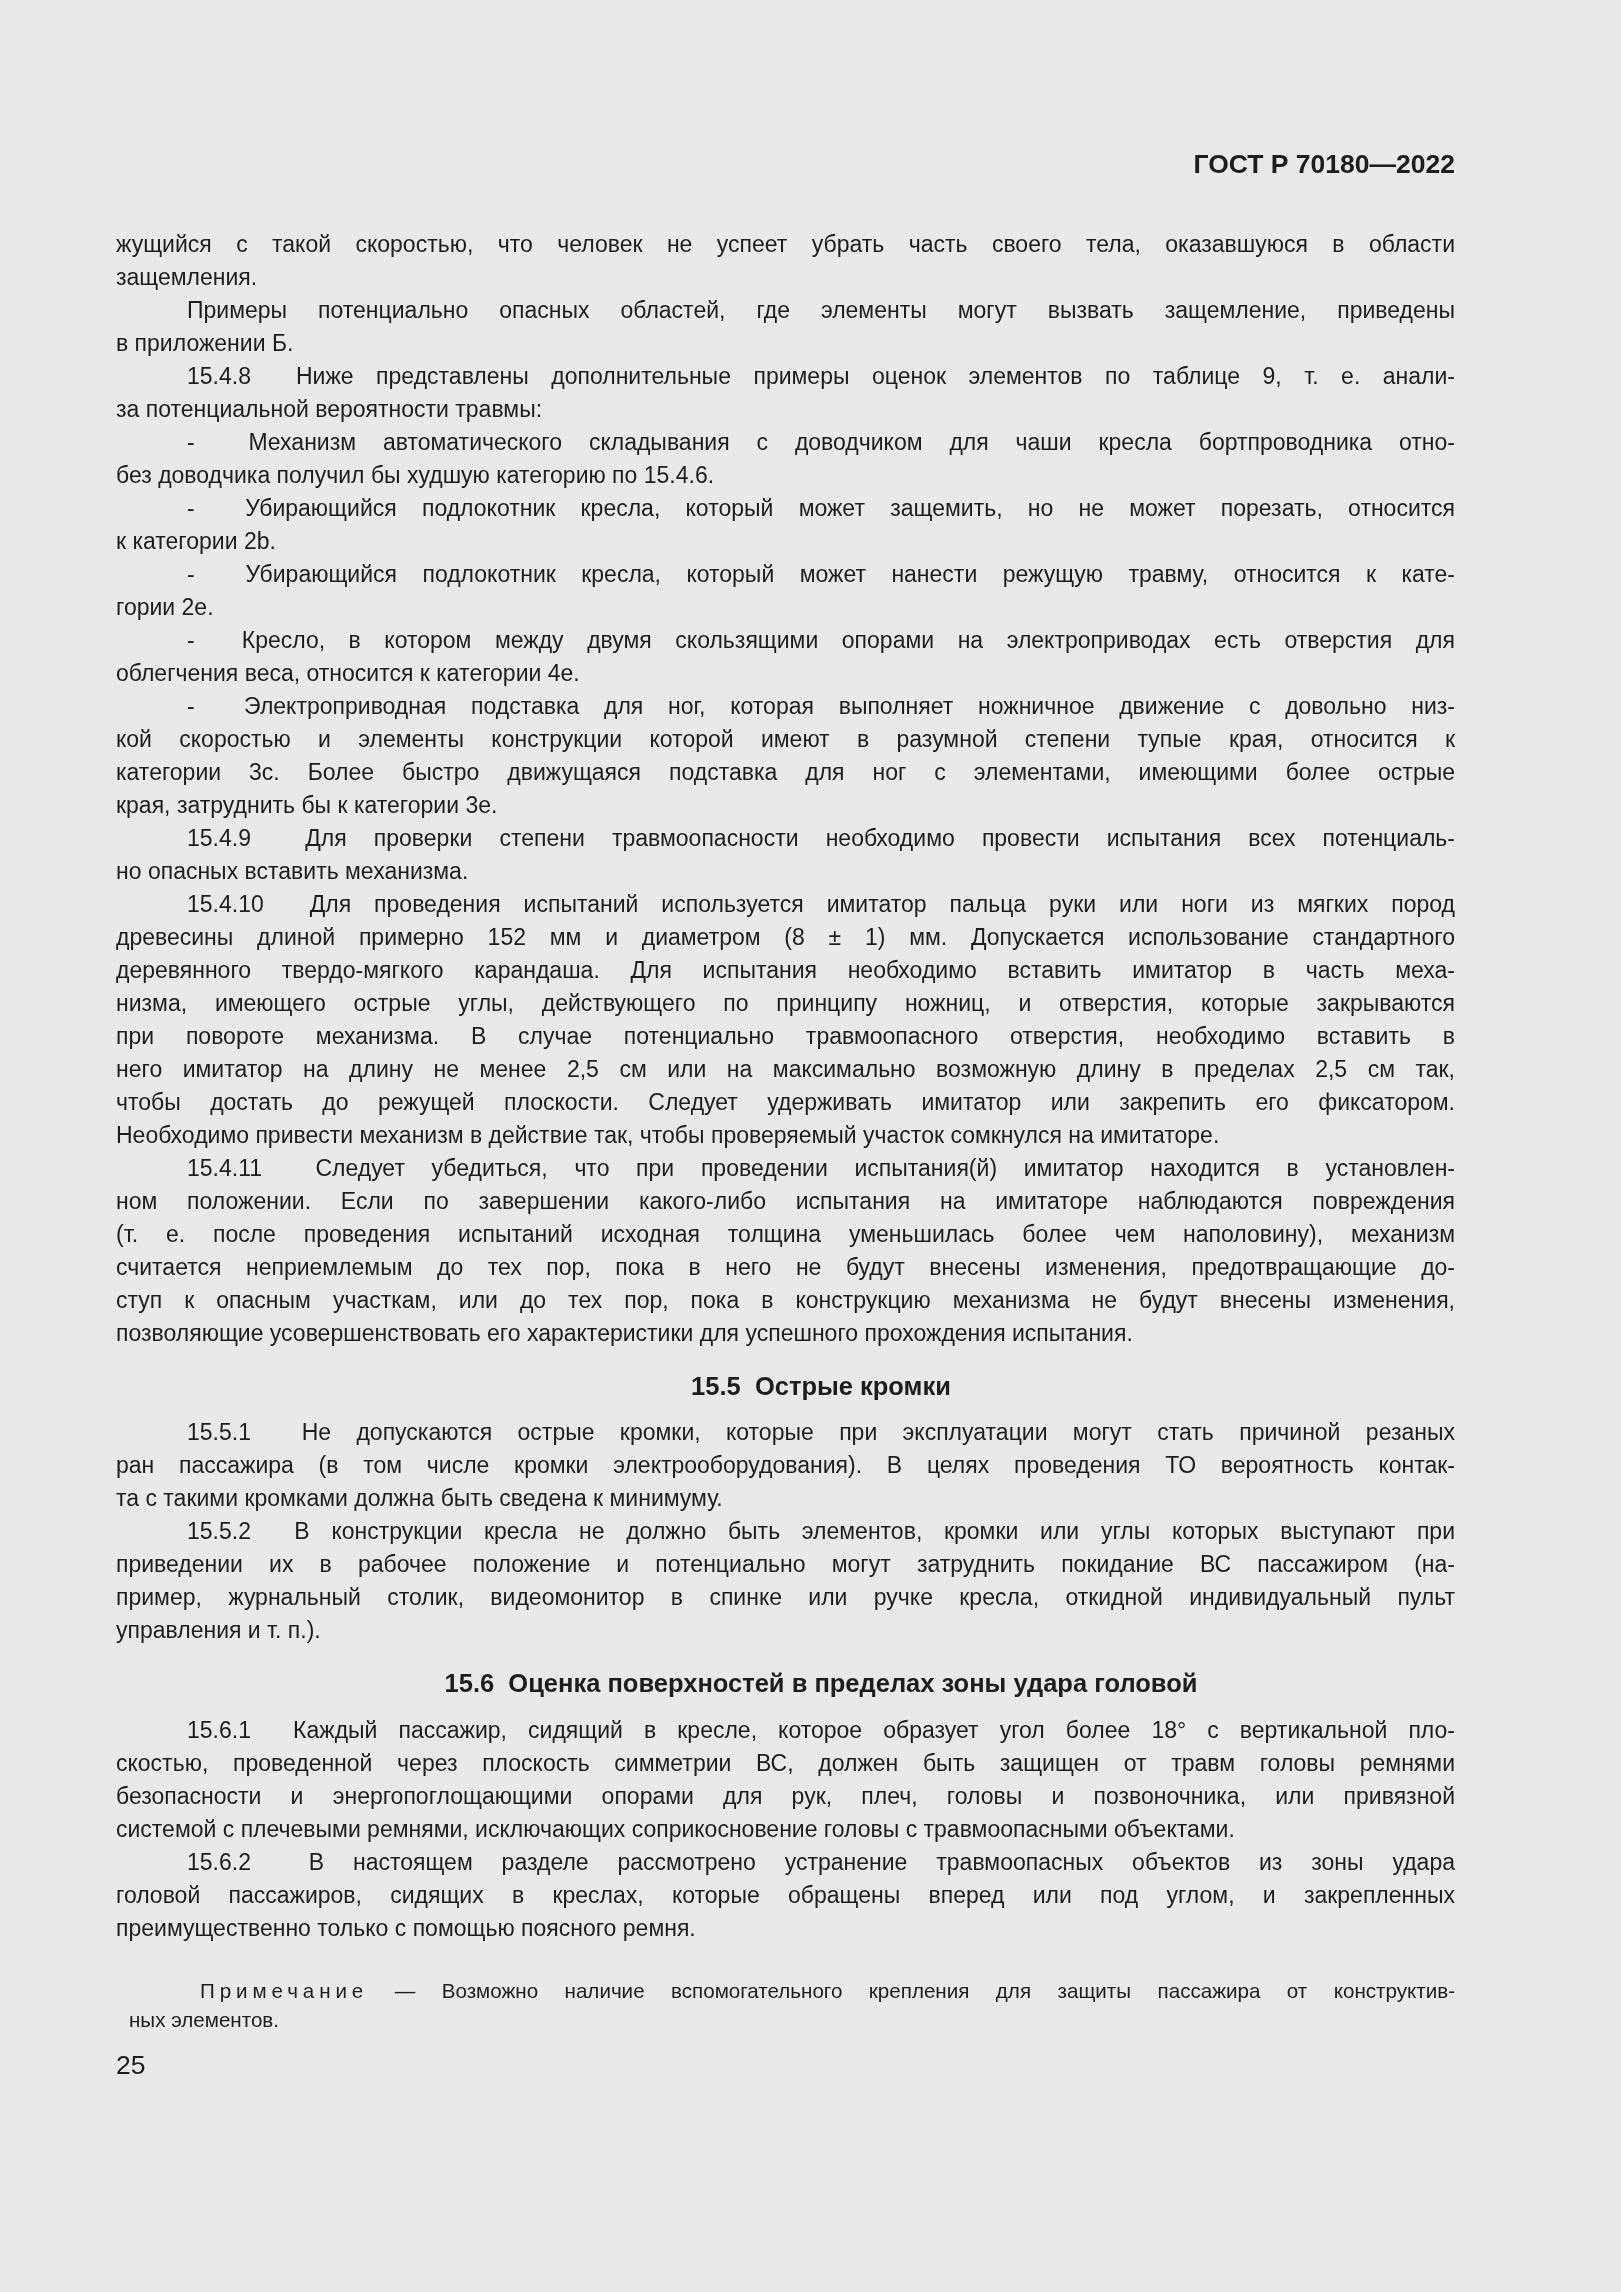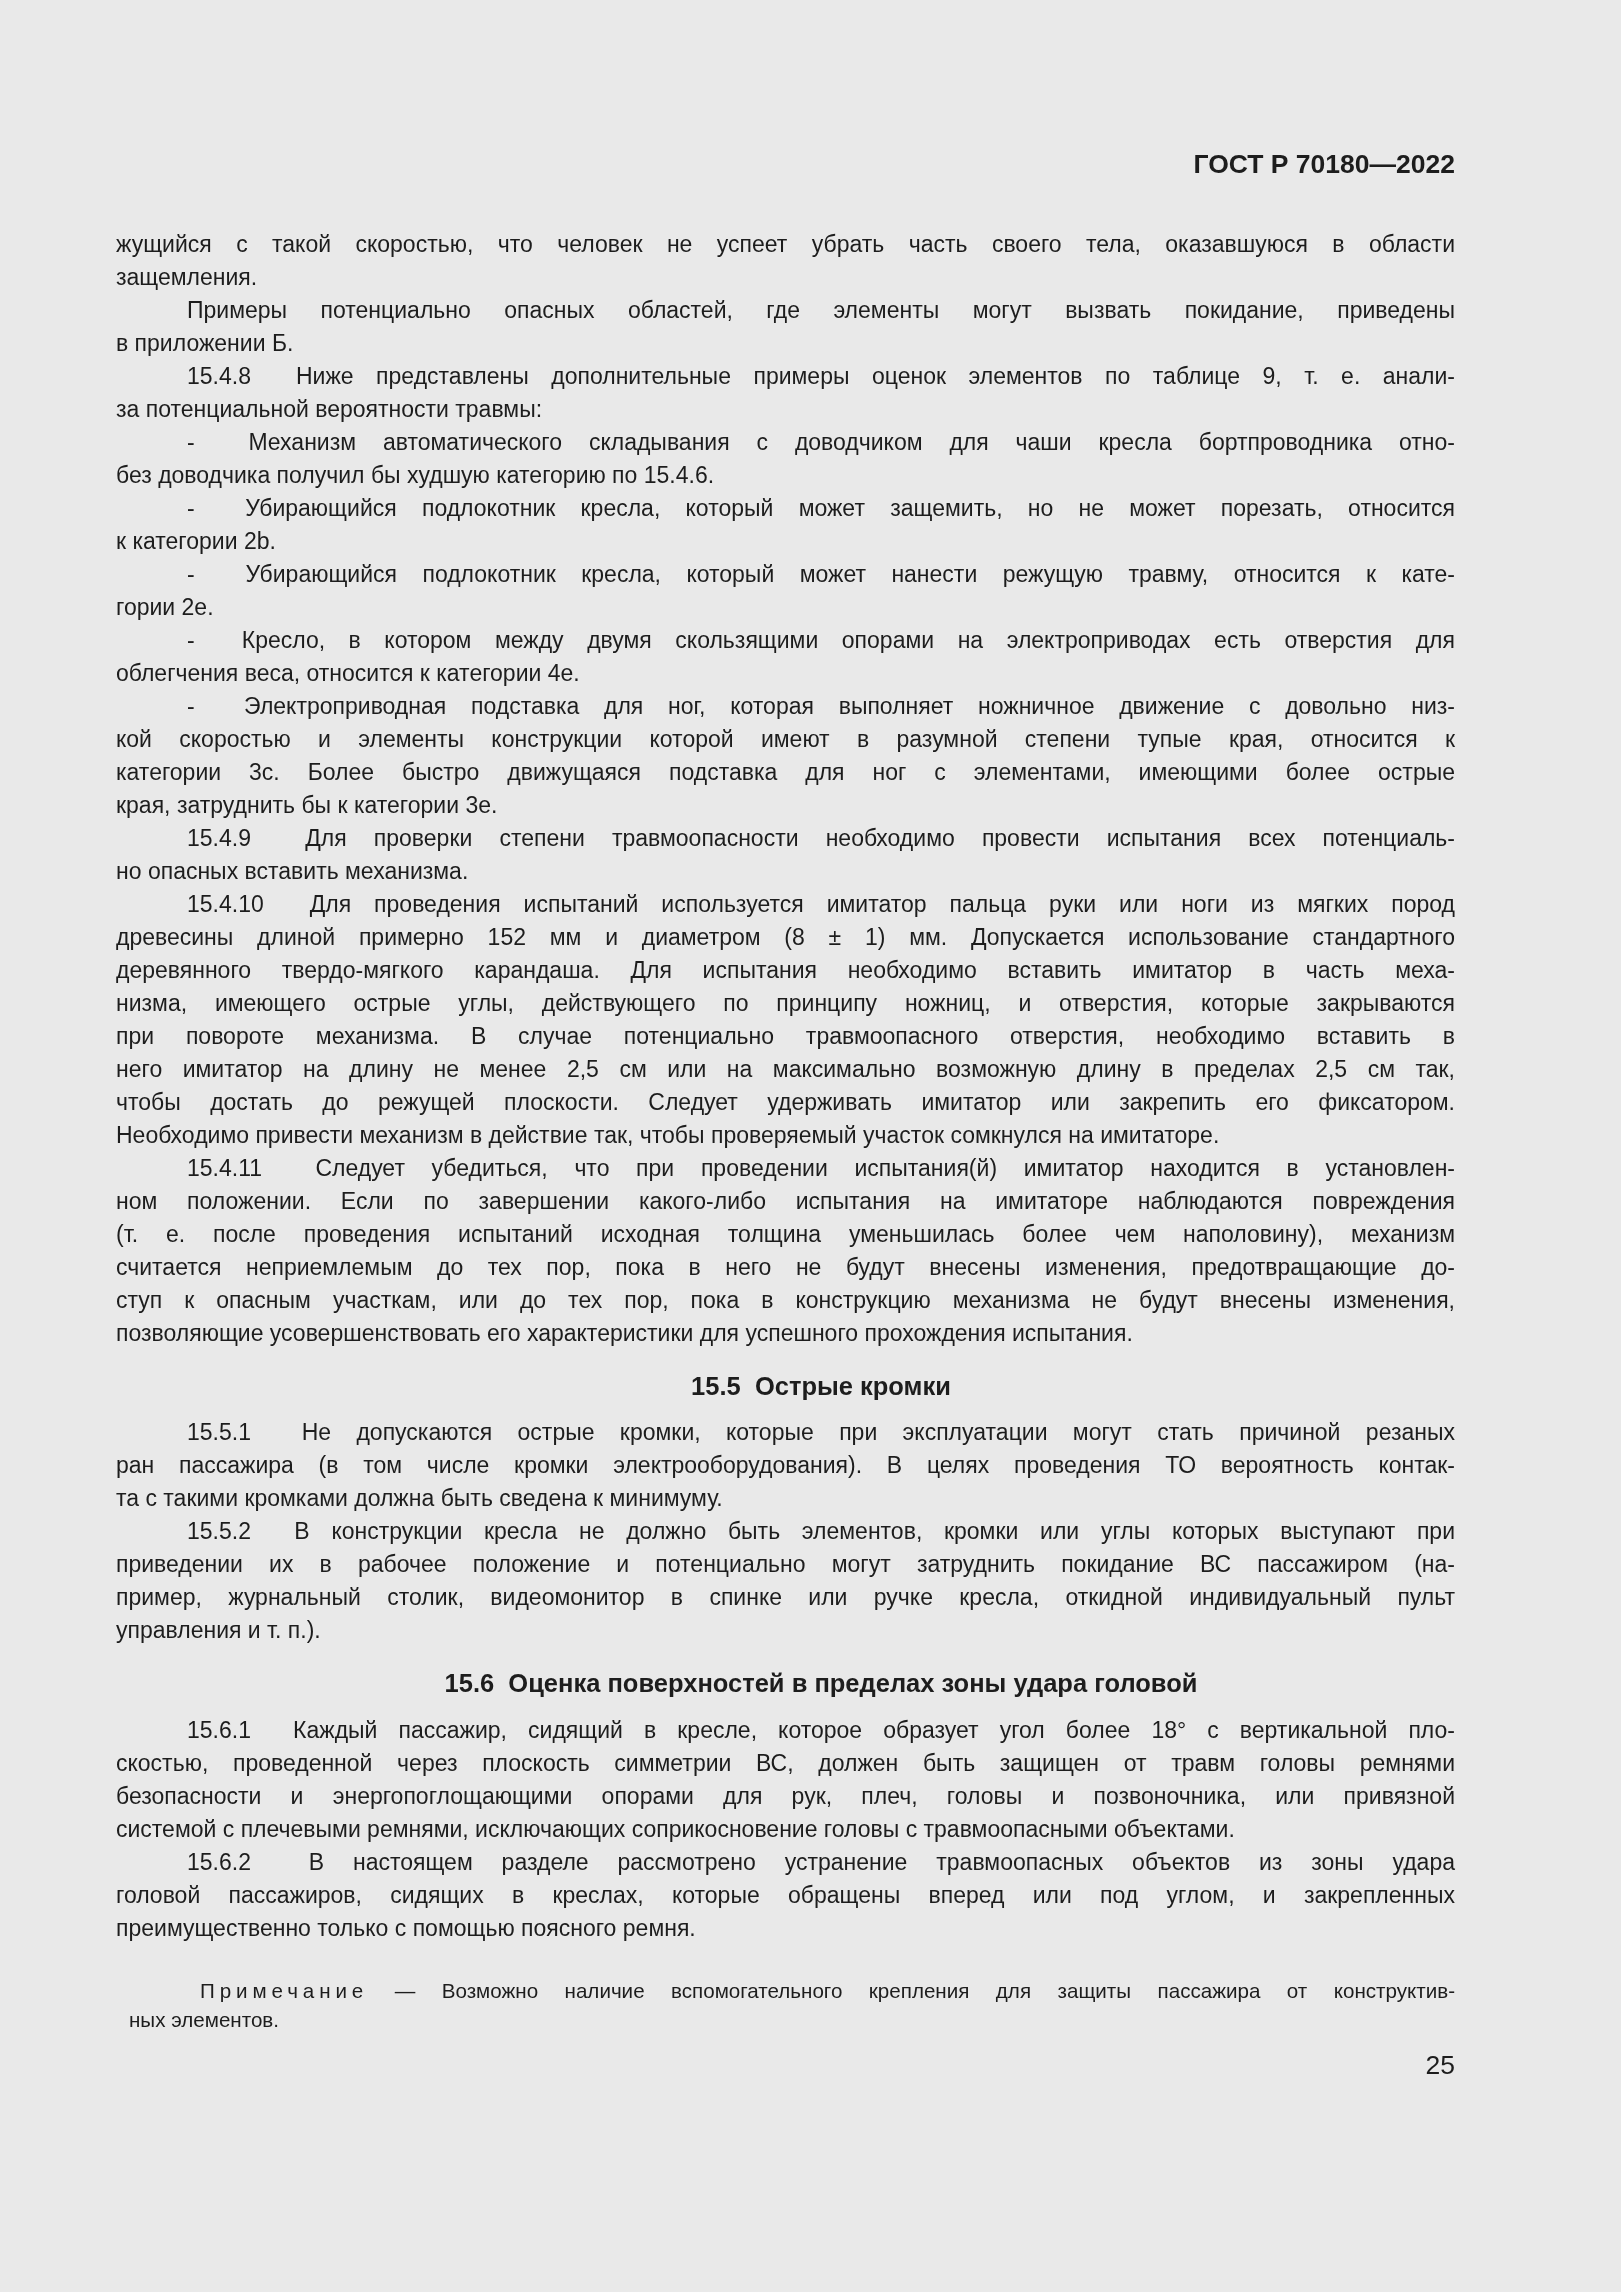--- a/index.html
+++ b/index.html
@@ -20,36 +20,36 @@
   .line.indent{padding-left:71px;}
   .heading{
     font-size:25.5px;line-height:33px;font-weight:700;
     margin:19.6px 0 13.7px 0;padding-left:71px;text-align:center;
   }
   .note{margin-top:31px;}
   .note .line{font-size:20.6px;line-height:29px;margin-left:13px;}
   .note-label{letter-spacing:4.9px;}
   .page-number{
     position:absolute;top:2050px;left:116px;width:1339px;
-    text-align:right;font-size:26.5px;line-height:31px;
+    text-align:left;font-size:26.5px;line-height:31px;
   }
 </style>
 </head>
 <body>
 
 <div class="page">
   <div class="std-header">ГОСТ Р 70180—2022</div>
 
   <main class="doc">
       <div>
         <div class="line just">жущийся с такой скоростью, что человек не успеет убрать часть своего тела, оказавшуюся в области</div>
         <div class="line">защемления.</div>
       </div>
       <div>
-        <div class="line just indent">Примеры потенциально опасных областей, где элементы могут вызвать покидание, приведены</div>
+        <div class="line just indent">Примеры потенциально опасных областей, где элементы могут вызвать защемление, приведены</div>
         <div class="line">в приложении Б.</div>
       </div>
       <div>
         <div class="line just indent">15.4.8&nbsp; Ниже представлены дополнительные примеры оценок элементов по таблице 9, т. е. анали-</div>
         <div class="line">за потенциальной вероятности травмы:</div>
       </div>
       <div>
         <div class="line just indent">-&nbsp; Механизм автоматического складывания с доводчиком для чаши кресла бортпроводника отно-</div>
         <div class="line">без доводчика получил бы худшую категорию по 15.4.6.</div>
       </div>

